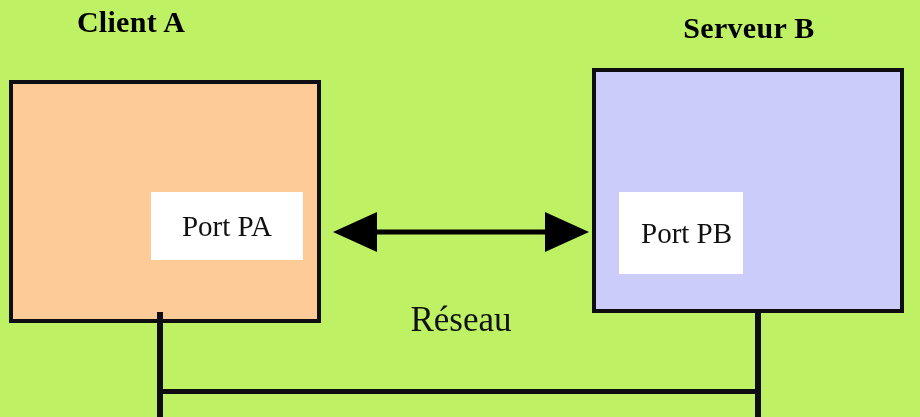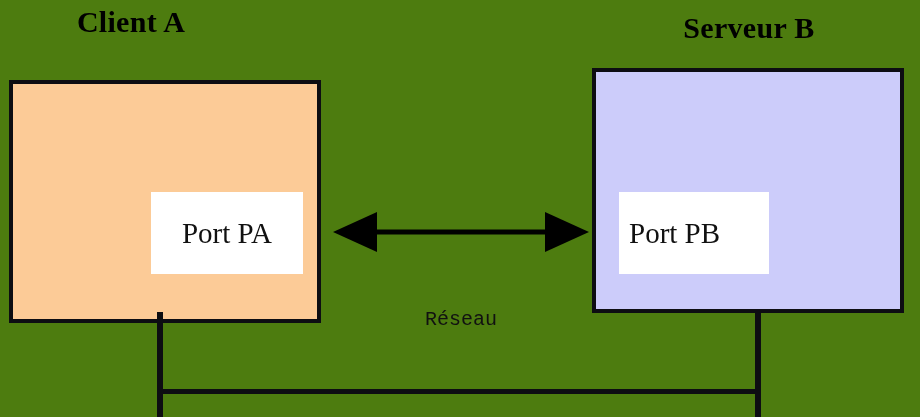--- a/index.html
+++ b/index.html
@@ -4,21 +4,21 @@
 <style>
   html, body {
     margin: 0;
     padding: 0;
     background: #ffffff;
   }
   #canvas {
     position: relative;
     width: 920px;
     height: 417px;
-    background: #4d7c0f;
+    background: #bef264;
     overflow: hidden;
     font-family: "Liberation Serif", "DejaVu Serif", serif;
   }
 
   
   .node-title {
     position: absolute;
     font-family: "Liberation Serif", "DejaVu Serif", serif;
     font-weight: bold;
     font-size: 30px;
@@ -56,45 +56,45 @@
     align-items: center;
     box-sizing: border-box;
     font-family: "Liberation Serif", "DejaVu Serif", serif;
     font-size: 29px;
     line-height: 32px;
     color: #111111;
     white-space: nowrap;
   }
   #port-label-pa {
     left: 151px; top: 192px;
-    width: 152px; height: 82px;
+    width: 152px; height: 68px;
     justify-content: center;
   }
   #port-label-pb {
     left: 619px; top: 192px;
-    width: 150px; height: 82px;
-    padding-left: 10px;
+    width: 124px; height: 82px;
+    padding-left: 22px;
     justify-content: flex-start;
   }
 
   
   #network-arrow {
     position: absolute;
     left: 330px; top: 206px;
     width: 262px; height: 54px;
   }
 
   
   #network-caption {
     position: absolute;
     left: 331px; top: 304px;
     width: 260px;
     text-align: center;
-    font-family: Liberation Mono, monospace;
-    font-size: 20px;
+    font-family: Liberation Serif, serif;
+    font-size: 35px;
     line-height: 32px;
     color: #111111;
     white-space: nowrap;
   }
 
   
   .bus-line { position: absolute; background: #0d0d12; }
   #bus-leg-left  { left: 157px; top: 312px; width: 6px;  height: 105px; }
   #bus-leg-right { left: 755px; top: 310px; width: 6px;  height: 107px; }
   #bus-rail      { left: 157px; top: 389px; width: 604px; height: 5px; }

